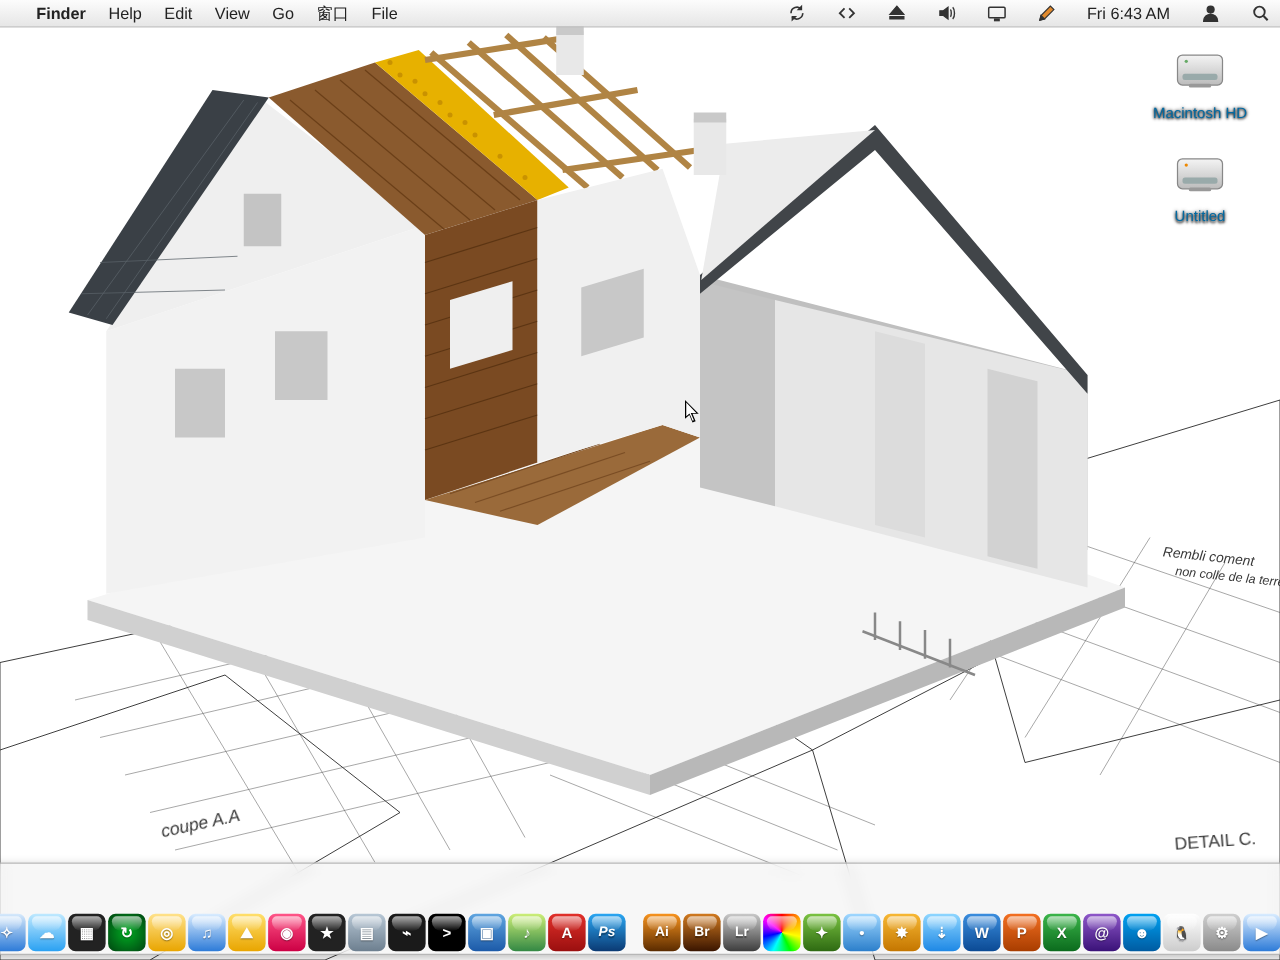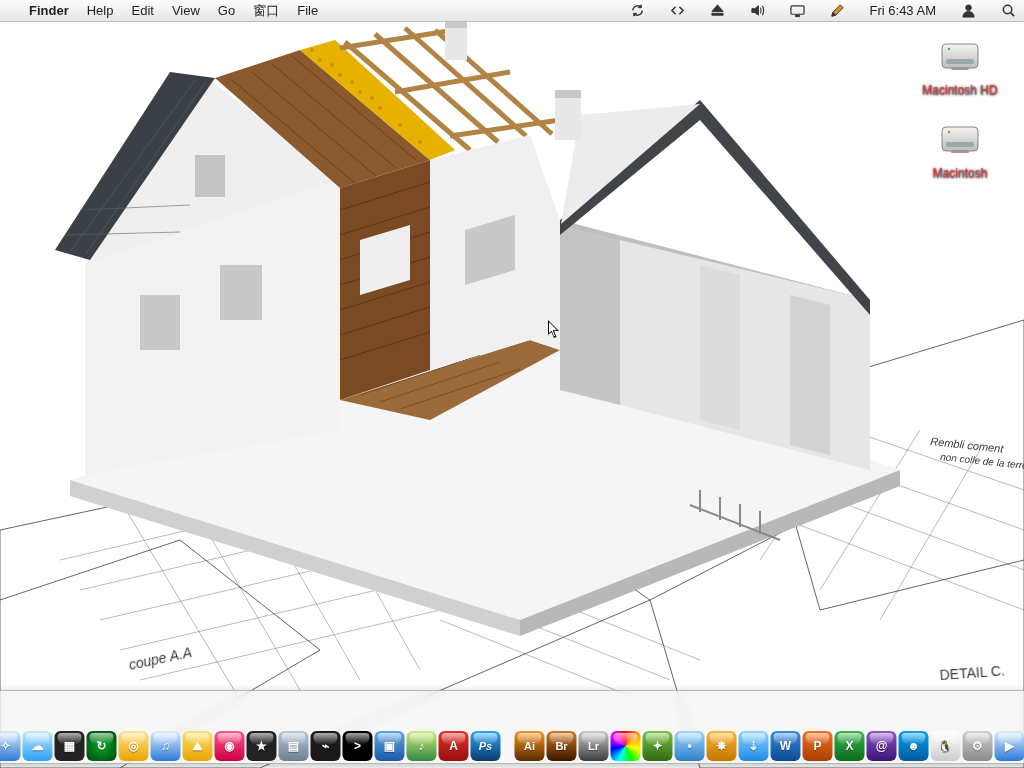--- a/index.html
+++ b/index.html
@@ -18,21 +18,21 @@
 .menubar .apple{font-size:15px;padding:0 10px 0 2px}
 .menubar .right{margin-left:auto;display:flex;align-items:center;gap:24px}
 .menubar .right .clock{font-size:13px}
 .menubar .ri{display:flex;align-items:center;justify-content:center;width:16px;height:16px}
 .menubar .ri svg{width:15px;height:15px;fill:#333;stroke:#333}
 
 
 .desk-icons{position:absolute;top:34px;right:16px;display:flex;flex-direction:column;gap:20px;z-index:10}
 .dicon{display:flex;flex-direction:column;align-items:center;width:96px;cursor:default}
 .dicon .drive{width:46px;height:46px;position:relative}
-.dicon .label{margin-top:3px;font-size:12px;color:#ef4444;text-shadow:0 1px 2px rgba(0,0,0,.9),0 0 3px rgba(0,0,0,.7);font-weight:500}
+.dicon .label{margin-top:3px;font-size:12px;color:#0369a1;text-shadow:0 1px 2px rgba(0,0,0,.9),0 0 3px rgba(0,0,0,.7);font-weight:500}
 
 
 .dock-wrap{position:absolute;bottom:4px;left:50%;transform:translateX(-50%);z-index:40}
 .dock{display:flex;align-items:flex-end;gap:2px;padding:4px 10px 2px;background:rgba(240,240,240,.55);border:1px solid rgba(120,120,120,.5);border-radius:6px;backdrop-filter:blur(6px);box-shadow:0 2px 8px rgba(0,0,0,.25)}
 .dock .tile{width:30px;height:30px;border-radius:6px;position:relative;display:flex;align-items:center;justify-content:center;font-size:12px;font-weight:bold;color:#fff;text-shadow:0 1px 1px rgba(0,0,0,.4)}
 .dock .tile::after{content:"";position:absolute;top:2px;left:3px;right:3px;height:12px;border-radius:5px 5px 10px 10px;background:linear-gradient(rgba(255,255,255,.65),rgba(255,255,255,0))}
 .dock .sep{width:1px;height:28px;background:rgba(0,0,0,.35);margin:0 3px}
 
 
 .cursor{position:absolute;top:320px;left:548px;z-index:60}
@@ -264,21 +264,21 @@
   </div>
   <div class="dicon">
     <div class="drive">
       <svg width="46" height="46" viewBox="0 0 46 46">
           <rect x="5" y="10" width="36" height="24" rx="4" fill="url(#g1)" stroke="#888"></rect>
           <rect x="9" y="25" width="28" height="5" rx="2" fill="#9aa"></rect>
           <circle cx="12" cy="15" r="1.3" fill="#e80"></circle>
           <rect x="14" y="33" width="18" height="3" rx="1.5" fill="#999"></rect>
         </svg>
     </div>
-    <div class="label">Macintosh</div>
+    <div class="label">Untitled</div>
   </div>
 </div>
 
 <div class="cursor">
   <svg viewBox="0 0 14 20">
       <path d="M0 0v15l3.5-3 2.5 6 2.5-1-2.5-6H11z" fill="#000"></path>
       <path d="M1 2v11l2.6-2.3 2.5 5.8 1-0.4-2.5-5.8H9z" fill="#fff"></path>
     </svg>
 </div>
 

